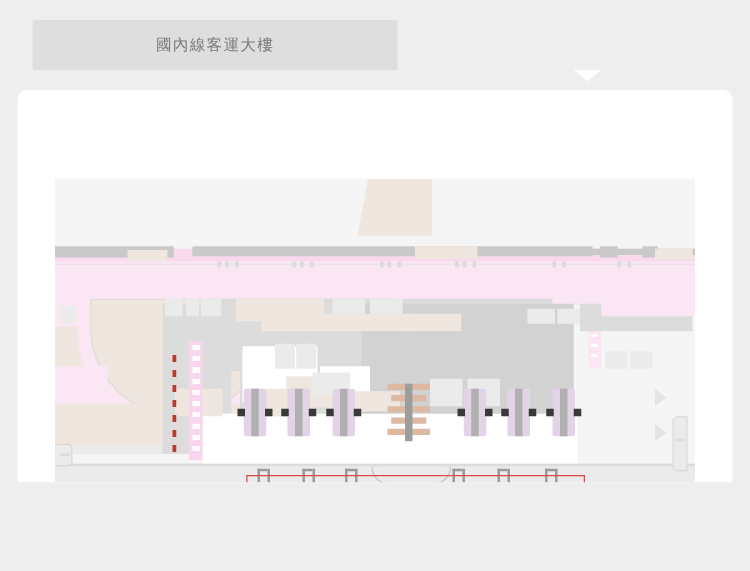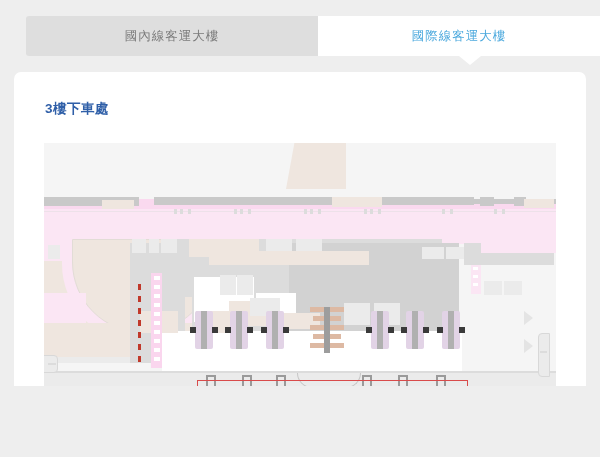--- a/index.html
+++ b/index.html
@@ -156,29 +156,25 @@
 </style>
 </head>
 <body>
 
 <div id="root">
 
   <div class="tabbar">
     <div class="tab inactive">
       <span>國內線客運大樓</span>
     </div>
-    <div class="tab active">
-      <span>國際線客運大樓</span>
-    </div>
   </div>
   <div class="tab-notch"></div>
 
   <div class="card">
 
-    <div class="card-title">3樓下車處</div>
 
     <div class="map">
 
       <div class="beige" style="left:242px;top:0px;width:60px;height:46px;
            clip-path:polygon(14% 0,100% 0,100% 100%,0 100%);"></div>
 
       <div class="pink" style="left:0px;top:56px;width:512px;height:45px;"></div>
       <div class="pink2" style="left:0px;top:56px;width:512px;height:10px;"></div>
 
       <div class="gray3" style="left:0px;top:54px;width:95px;height:9px;"></div>

